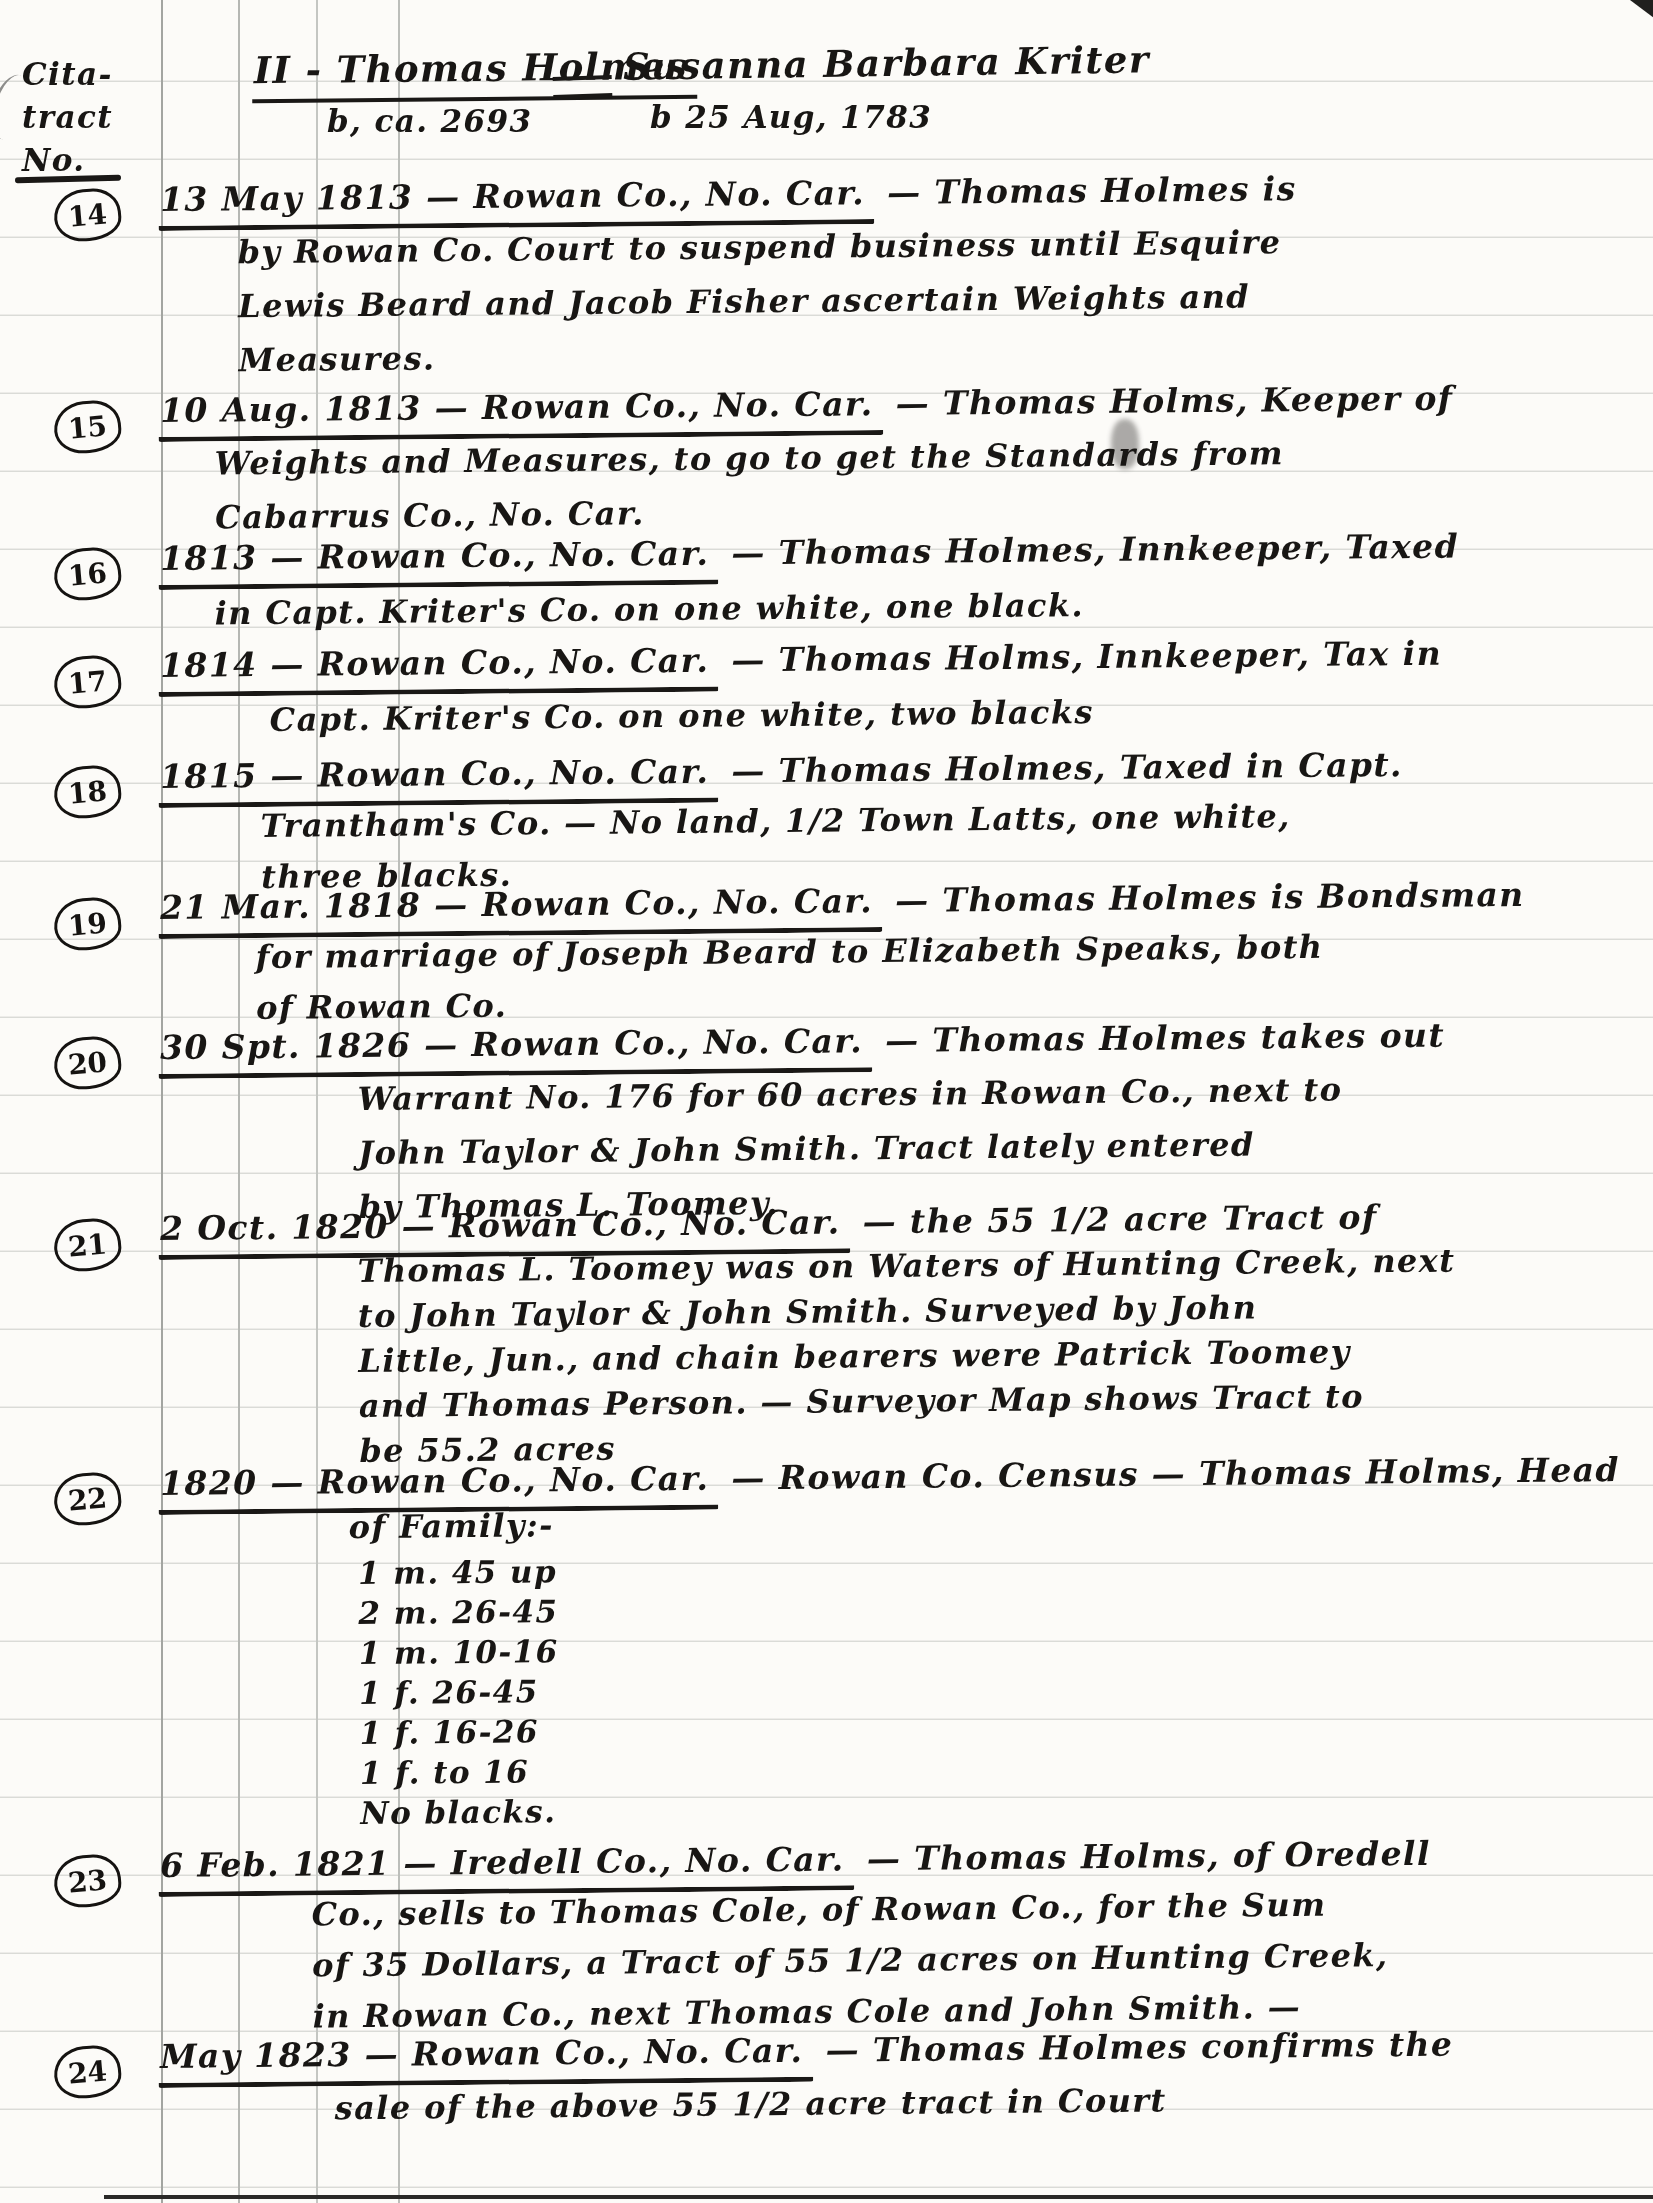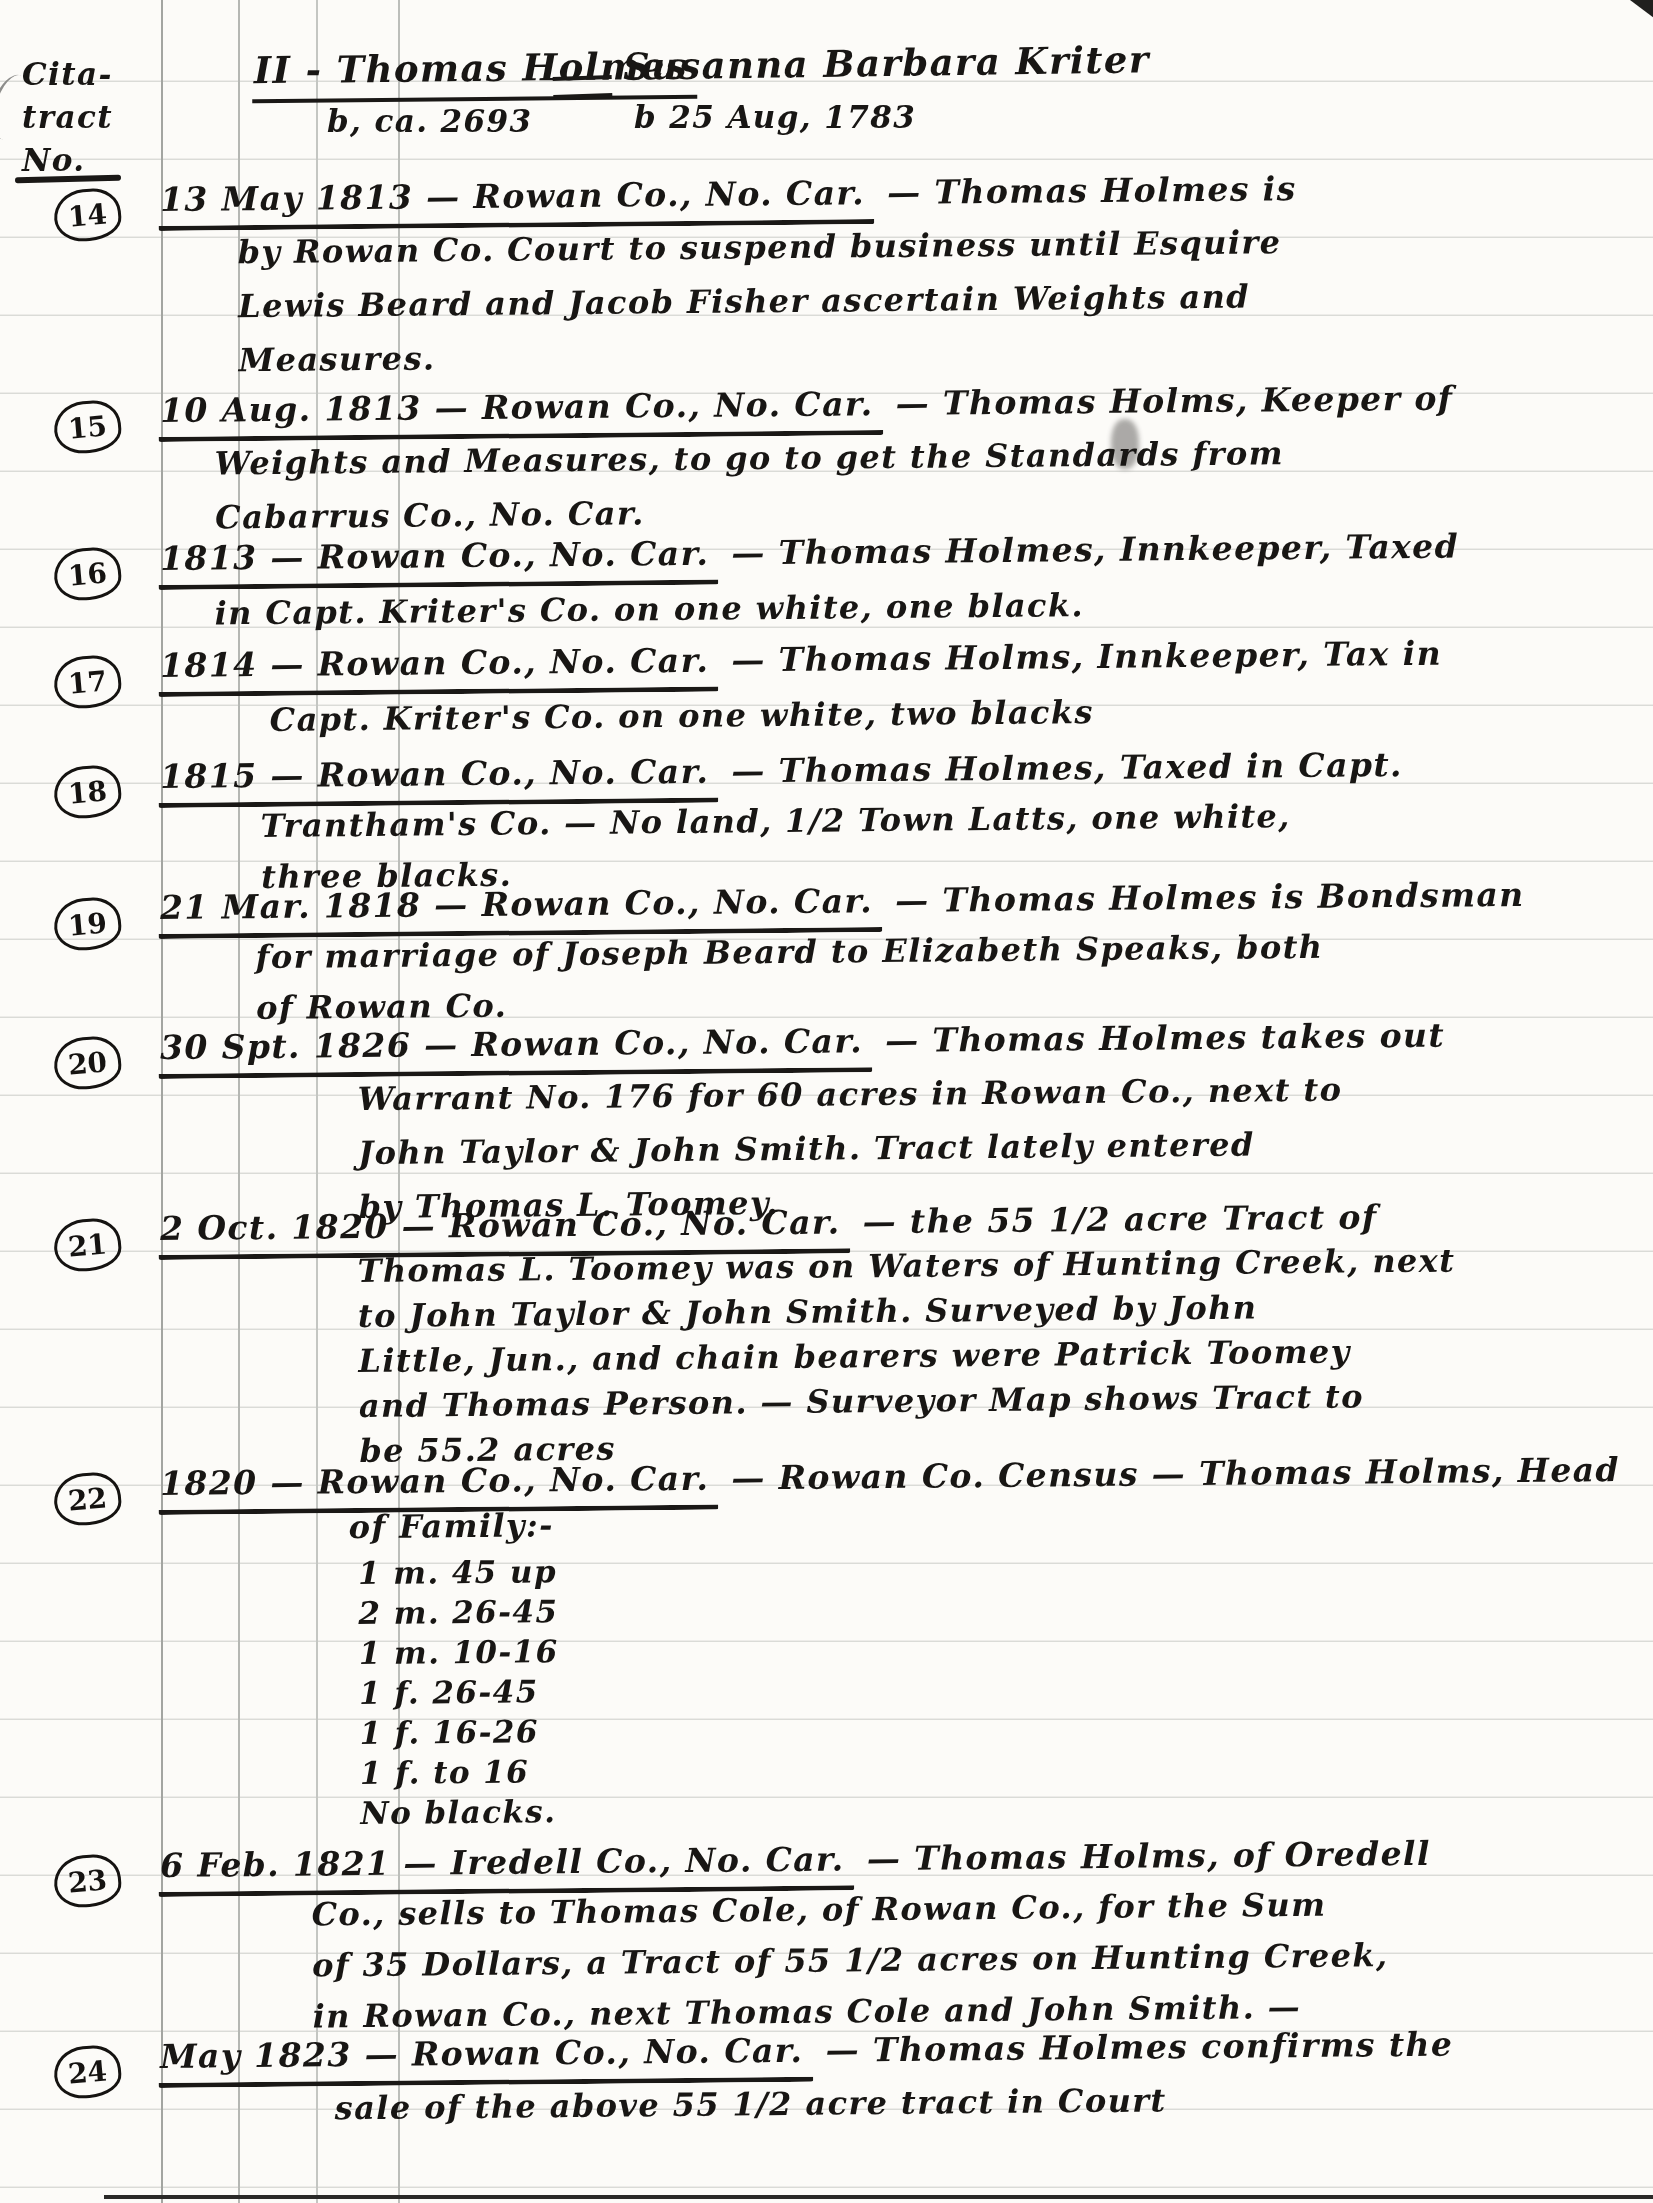--- a/index.html
+++ b/index.html
@@ -33,21 +33,21 @@
   .cit-underline{position:absolute;left:15px;top:176px;width:106px;height:5.6px;
     background:#1a1816;border-radius:2.8px;transform:rotate(-1.5deg);}
 
   
   .title-husband{position:absolute;left:252px;top:48px;font-size:37px;
     border-bottom:4.6px solid #1a1816;padding:0 9.3px 7.4px 1.9px;transform:rotate(-.6deg);}
   .marriage{position:absolute;left:553px;top:76px;width:59px;height:14px;
     border-top:4.6px solid #1a1816;border-bottom:4.6px solid #1a1816;transform:rotate(-2deg);}
   .title-wife{position:absolute;left:623px;top:43px;font-size:37px;transform:rotate(-.8deg);}
   .birth-husband{position:absolute;left:327px;top:104px;font-size:31px;}
-  .birth-wife{position:absolute;left:634px;top:100px;font-size:31px;}
+  .birth-wife{position:absolute;left:650px;top:100px;font-size:31px;}
 
   
   #entries-layer{position:absolute;inset:0;}
   .entry{position:absolute;left:158px;width:1484px;transform:rotate(-.55deg);transform-origin:left top;}
   .entry .first-line{font-size:33px;height:var(--ls);}
   .entry .heading{border-bottom:5.6px solid #1a1816;padding:0 9.3px 6.5px 1.9px;border-radius:2.8px;}
   .entry .cont{font-size:32px;height:var(--ls);}
   .entry .census{font-size:31px;}
   .circle{
     position:absolute;left:54px;width:61px;height:46px;

